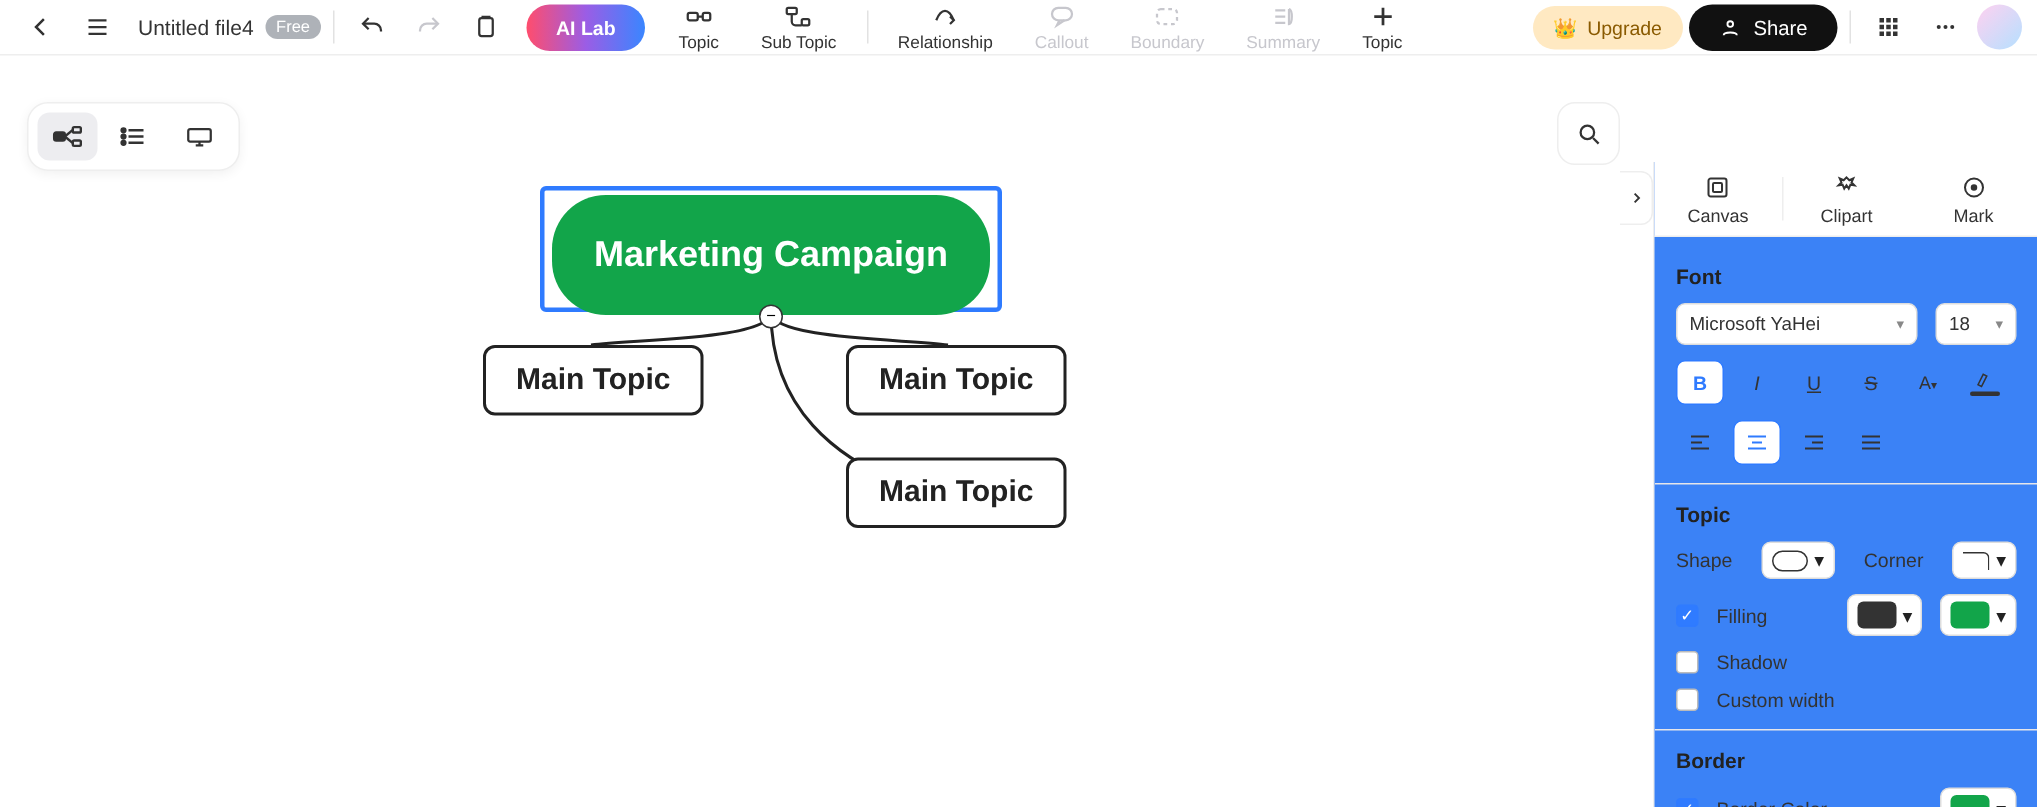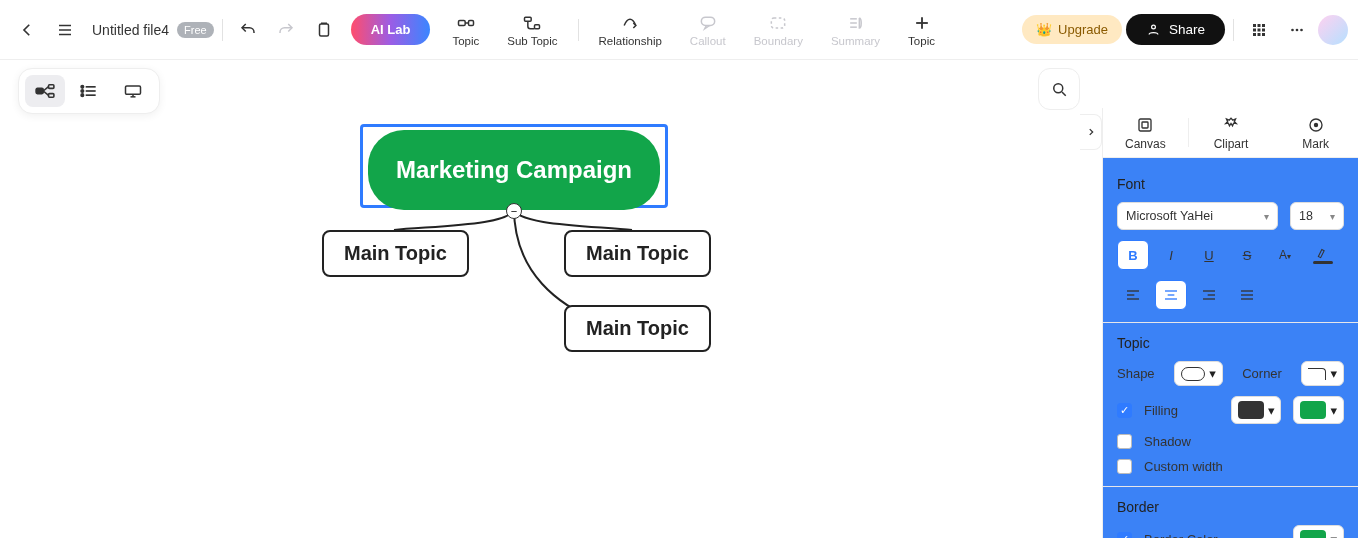--- a/index.html
+++ b/index.html
@@ -1,19 +1,19 @@
 <!DOCTYPE html>
 <html><head>
 <meta charset="utf-8">
 <style>
   * { box-sizing: border-box; margin: 0; padding: 0; font-family: -apple-system, BlinkMacSystemFont, "Segoe UI", Arial, sans-serif; }
   body { width: 1358px; height: 538px; background: #fff; overflow: hidden; position: relative; }
 
   
-  .topbar { height: 60px; display: flex; align-items: center; padding: 0 10px; gap: 4px; border-bottom: 1px solid #eee; }
+  .topbar { height: 37px; display: flex; align-items: center; padding: 0 10px; gap: 4px; border-bottom: 1px solid #eee; }
   .tb-icon-btn { width: 34px; height: 34px; display:flex; align-items:center; justify-content:center; border-radius:6px; cursor:pointer; color:#333; }
   .tb-sep { width:1px; height:22px; background:#e2e2e2; margin:0 4px;}
   .file-title { font-size:14px; color:#333; margin:0 4px 0 6px; }
   .badge-free { background:#aeb2b8; color:#fff; font-size:11px; padding:2px 7px; border-radius:10px; }
   .ai-lab { background: linear-gradient(90deg,#ff4d6d,#9b5de5,#3a86ff); color:#fff; font-size:13px; font-weight:600; padding:8px 20px; border-radius:20px; margin:0 6px; cursor:pointer;}
   .tool-col { display:flex; flex-direction:column; align-items:center; gap:2px; padding:0 12px; cursor:pointer; color:#333;}
   .tool-col.disabled{color:#c7c7cd; cursor:default;}
   .tool-col .lbl{font-size:11.5px;}
   .tool-col svg{width:20px;height:20px;}
   .topbar-spacer{flex:1;}
@@ -43,21 +43,21 @@
 
   
   .side-collapse{position:absolute; top:60px; right:256px; width:22px;height:36px; background:#fff; border:1px solid #eee; border-left:none; border-radius:0 8px 8px 0; display:flex;align-items:center;justify-content:center; cursor:pointer; z-index:3;}
   .right-panel{position:absolute; top:54px; right:0; bottom:0; width:256px; background:#3b82f6; border-left:1px solid #eee; display:flex; flex-direction:column; z-index:2;}
   .rp-tabs{display:flex; align-items:stretch; background:#fff; border-bottom:1px solid #eee;}
   .rp-tab{flex:1; display:flex; flex-direction:column; align-items:center; gap:3px; padding:8px 0 6px; font-size:12px; color:#333; cursor:pointer;}
   .rp-tab.active{color:#2f7bff; background:#eef3ff; border-bottom:2px solid #2f7bff;}
   .rp-tab svg{width:18px;height:18px;}
   .rp-vsep{width:1px; background:#eee; margin:10px 0;}
   .rp-body{padding:12px 14px 20px; overflow-y:auto; font-size:13px; color:#222;}
-  .sec-title{font-weight:400; font-size:14px; margin:6px 0 10px;}
+  .sec-title{font-weight:700; font-size:14px; margin:6px 0 10px;}
   .row{display:flex; align-items:center; gap:12px; margin-bottom:10px;}
   .select-box{background:#fff; border:1px solid #ddd; border-radius:6px; padding:6px 8px; display:flex; align-items:center; justify-content:space-between; cursor:pointer; font-size:12.5px; color:#333;}
   .select-box .chev{font-size:10px;color:#888;}
   .fmt-row{display:flex; gap:6px; margin-bottom:10px;}
   .fmt-btn{width:32px;height:30px;display:flex;align-items:center;justify-content:center;border:1px solid transparent;border-radius:6px;cursor:pointer;color:#333;background:transparent;}
   .fmt-btn.active{border-color:#2f7bff;color:#2f7bff;background:#fff;}
   .shape-pill{width:24px;height:14px;border:1.5px solid #333;border-radius:8px;}
   .corner-shape{width:18px;height:12px;border-right:1.5px solid #333;border-top:1.5px solid #333; border-top-right-radius:4px;}
   .swatch{width:26px;height:18px;border-radius:4px;}
   .swatch-wrap{display:flex;align-items:center;gap:4px;border:1px solid #ddd;border-radius:6px;padding:4px 6px;background:#fff;cursor:pointer;}

